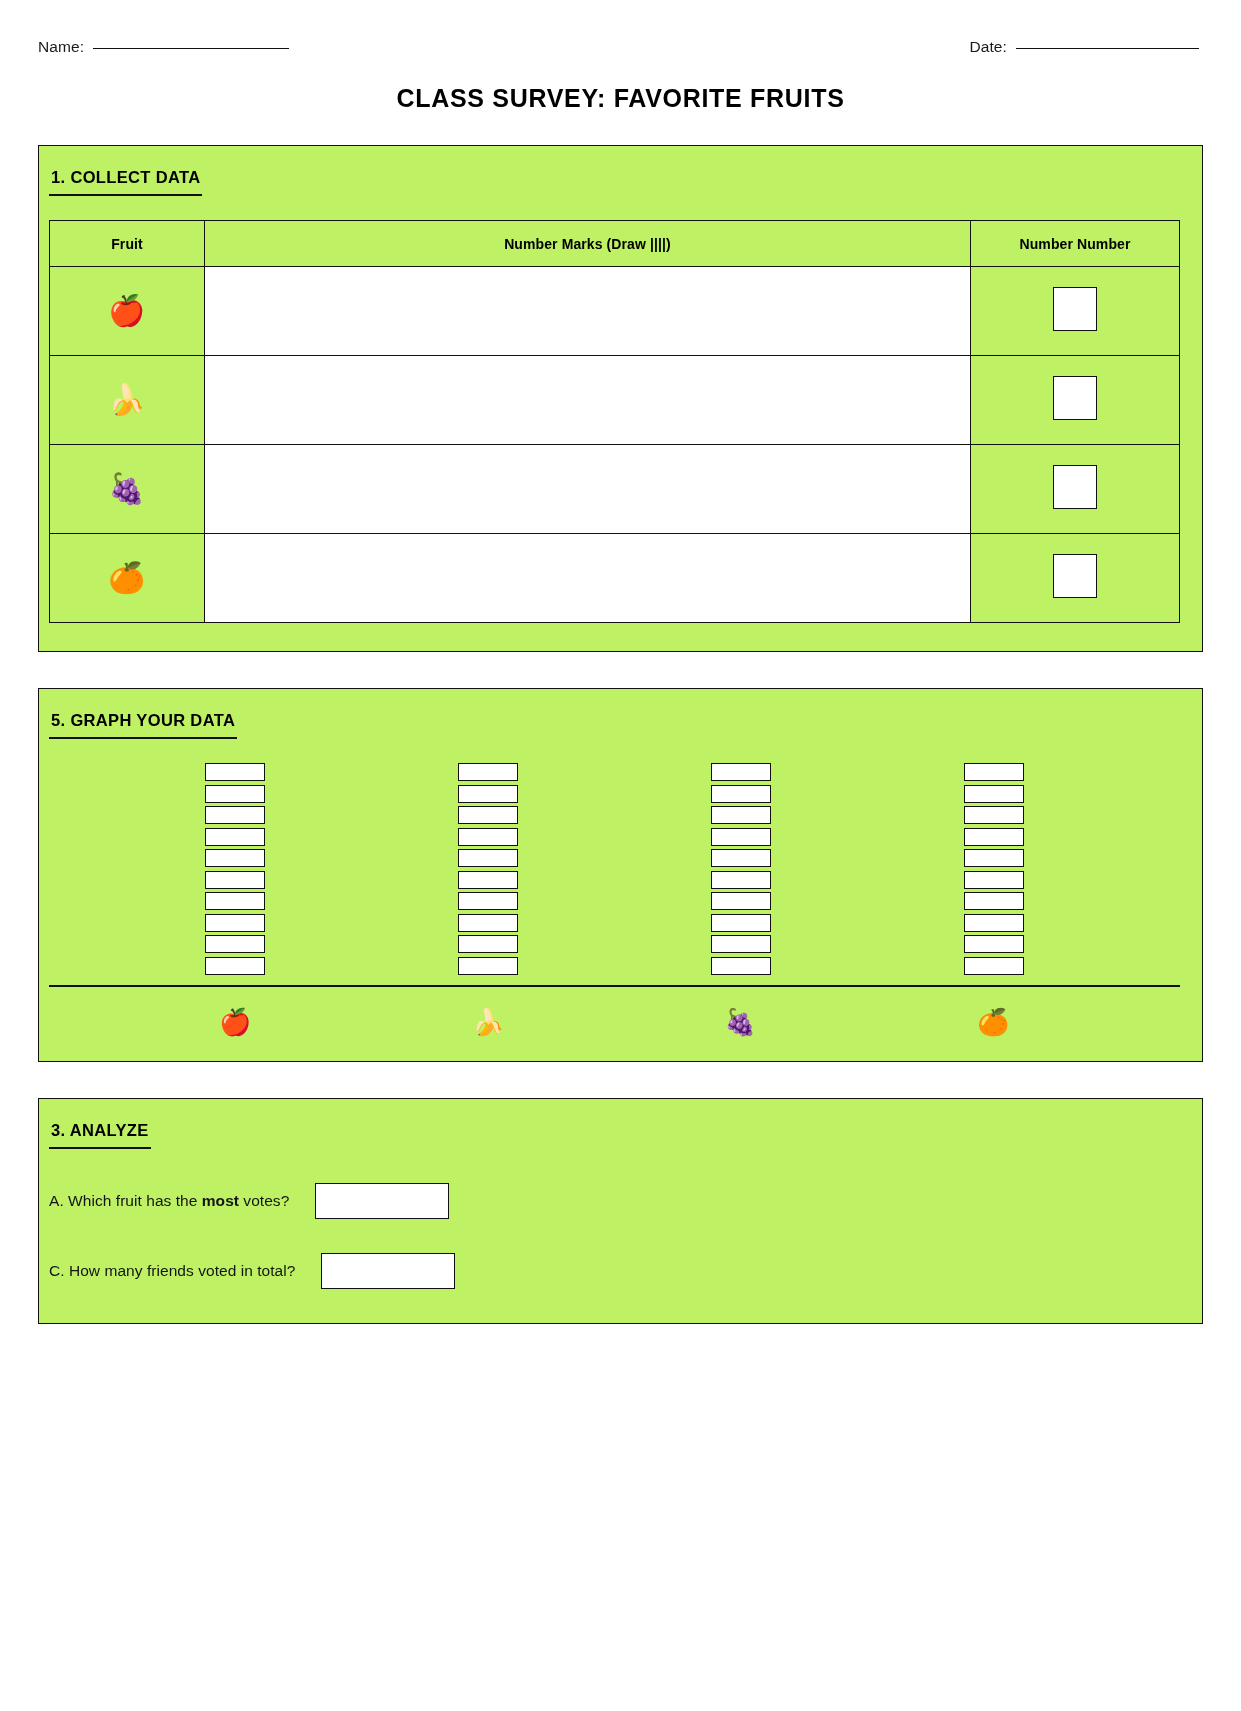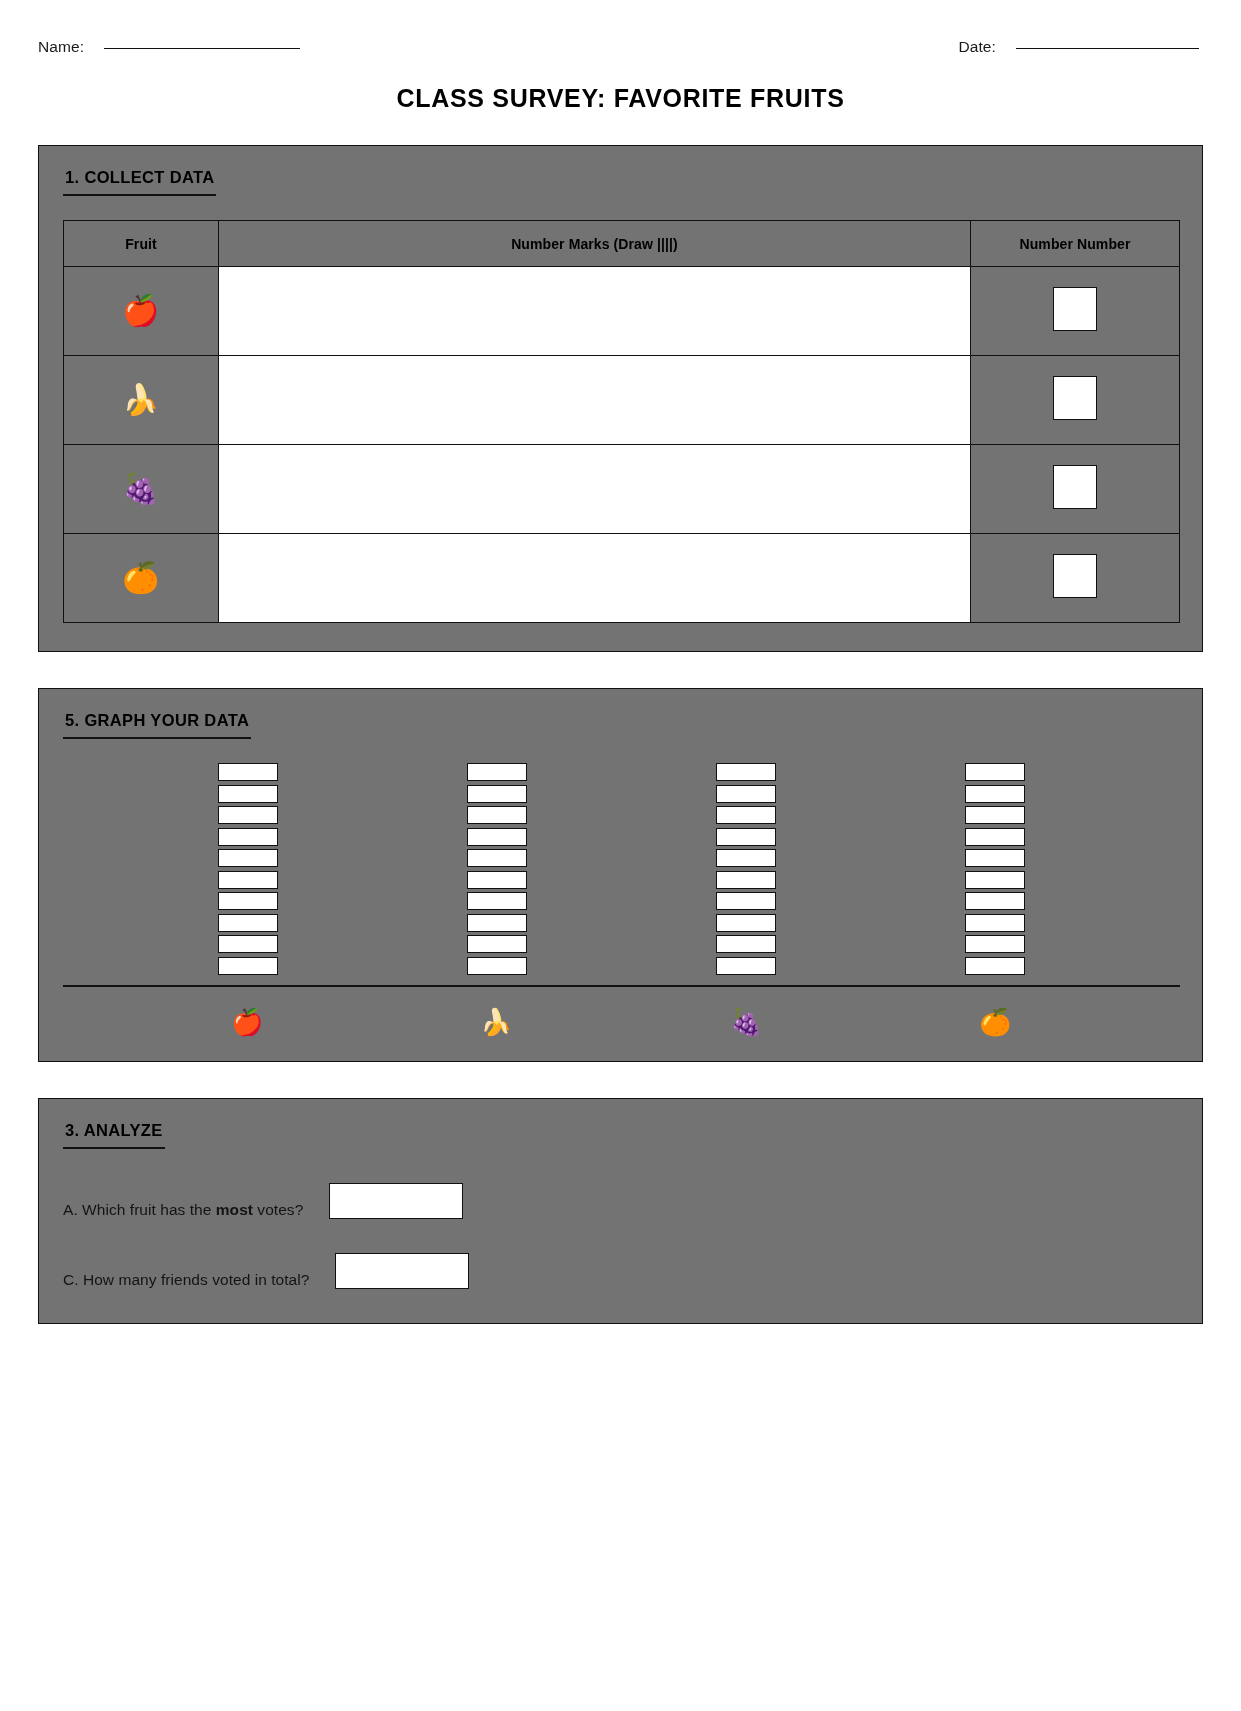--- a/index.html
+++ b/index.html
@@ -27,21 +27,21 @@
   .namedate {
     display: flex;
     justify-content: space-between;
     align-items: baseline;
     margin: 8px 0 0 0;
     padding: 0 4px 0 0;
   }
   .nd-group {
     display: flex;
     align-items: baseline;
-    gap: 20px;
+    gap: 9px;
   }
   .nd-label {
     font-size: 15.5px;
     color: #1a1a1a;
     letter-spacing: 0.1px;
   }
   .nd-rule {
     display: inline-block;
     width: 196px;
     border-bottom: 1.6px solid #111;
@@ -68,22 +68,22 @@
     color: #1b1b1b;
     margin: 16px 0 0 0;
     letter-spacing: 0.05px;
   }
 
   
   .section {
     border: 1.6px solid #111;
     margin-top: 26px;
     box-sizing: border-box;
-    padding: 22px 22px 22px 24px;
-    background: #737373;
+    padding: 22px 22px 22px 10px;
+    background: #bef264;
   }
   #section-collect { margin-top: 32px; padding-bottom: 28px; }
   #section-graph { margin-top: 36px; padding-bottom: 10px; }
   #section-analyze { margin-top: 36px; padding-bottom: 34px; }
 
   .section-heading {
     display: inline-block;
     font-size: 16.5px;
     font-weight: bold;
     letter-spacing: 0.35px;
@@ -180,21 +180,21 @@
   .graph-label {
     width: 60px;
     text-align: center;
     font-size: 26px;
     line-height: 1;
   }
 
   
   .question-row {
     display: flex;
-    align-items: flex-end;
+    align-items: center;
     margin-top: 34px;
     gap: 26px;
   }
   .question-row:first-of-type { margin-top: 44px; }
   .question-text {
     font-size: 15.5px;
     color: #141414;
     letter-spacing: 0.05px;
     white-space: nowrap;
   }

